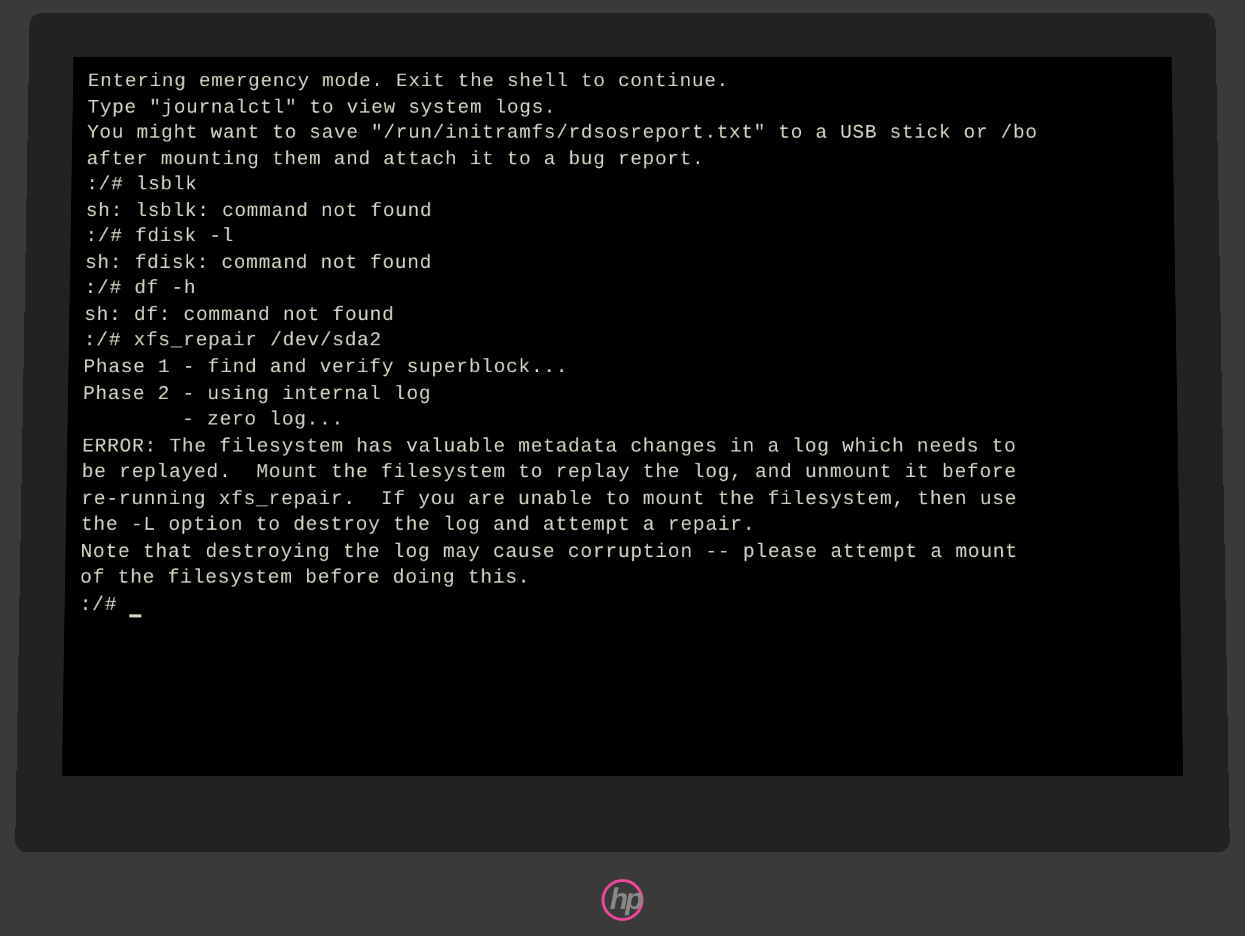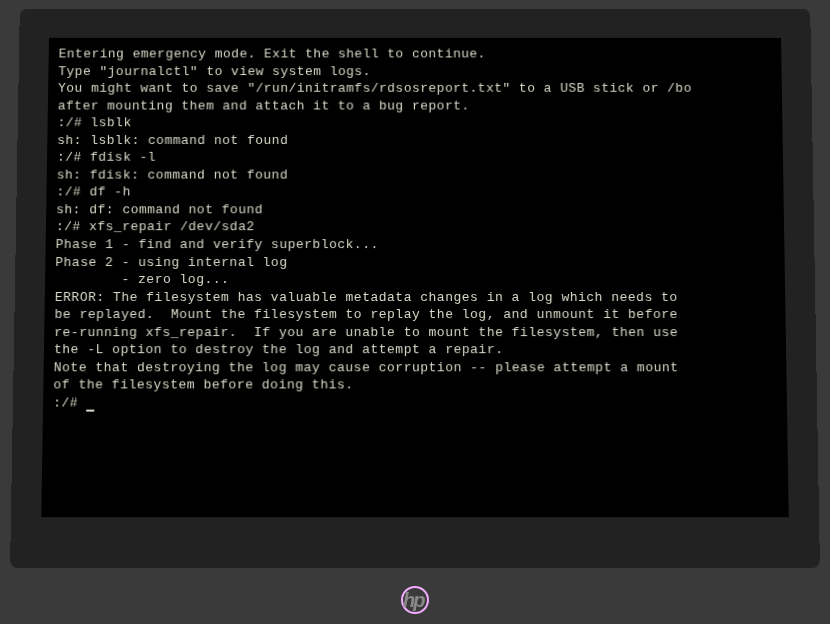--- a/index.html
+++ b/index.html
@@ -64,24 +64,24 @@
       color: #888;
       font-family: Arial, sans-serif;
       font-size: 20px;
       font-style: italic;
       font-weight: bold;
       letter-spacing: -2px;
     }
     .hp-logo-circle {
       display: inline-flex;
       align-items: center;
-      justify-content: flex-start;
+      justify-content: flex-end;
       width: 28px;
       height: 28px;
-      border: 2px solid #f0abfc;
+      border: 2px solid #ec4899;
       border-radius: 50%;
     }
   </style>
 </head>
 <body>
 
 <div class="monitor-frame">
   <div class="screen">
     <div class="line">Entering emergency mode. Exit the shell to continue.</div>
     <div class="line">Type "journalctl" to view system logs.</div>

